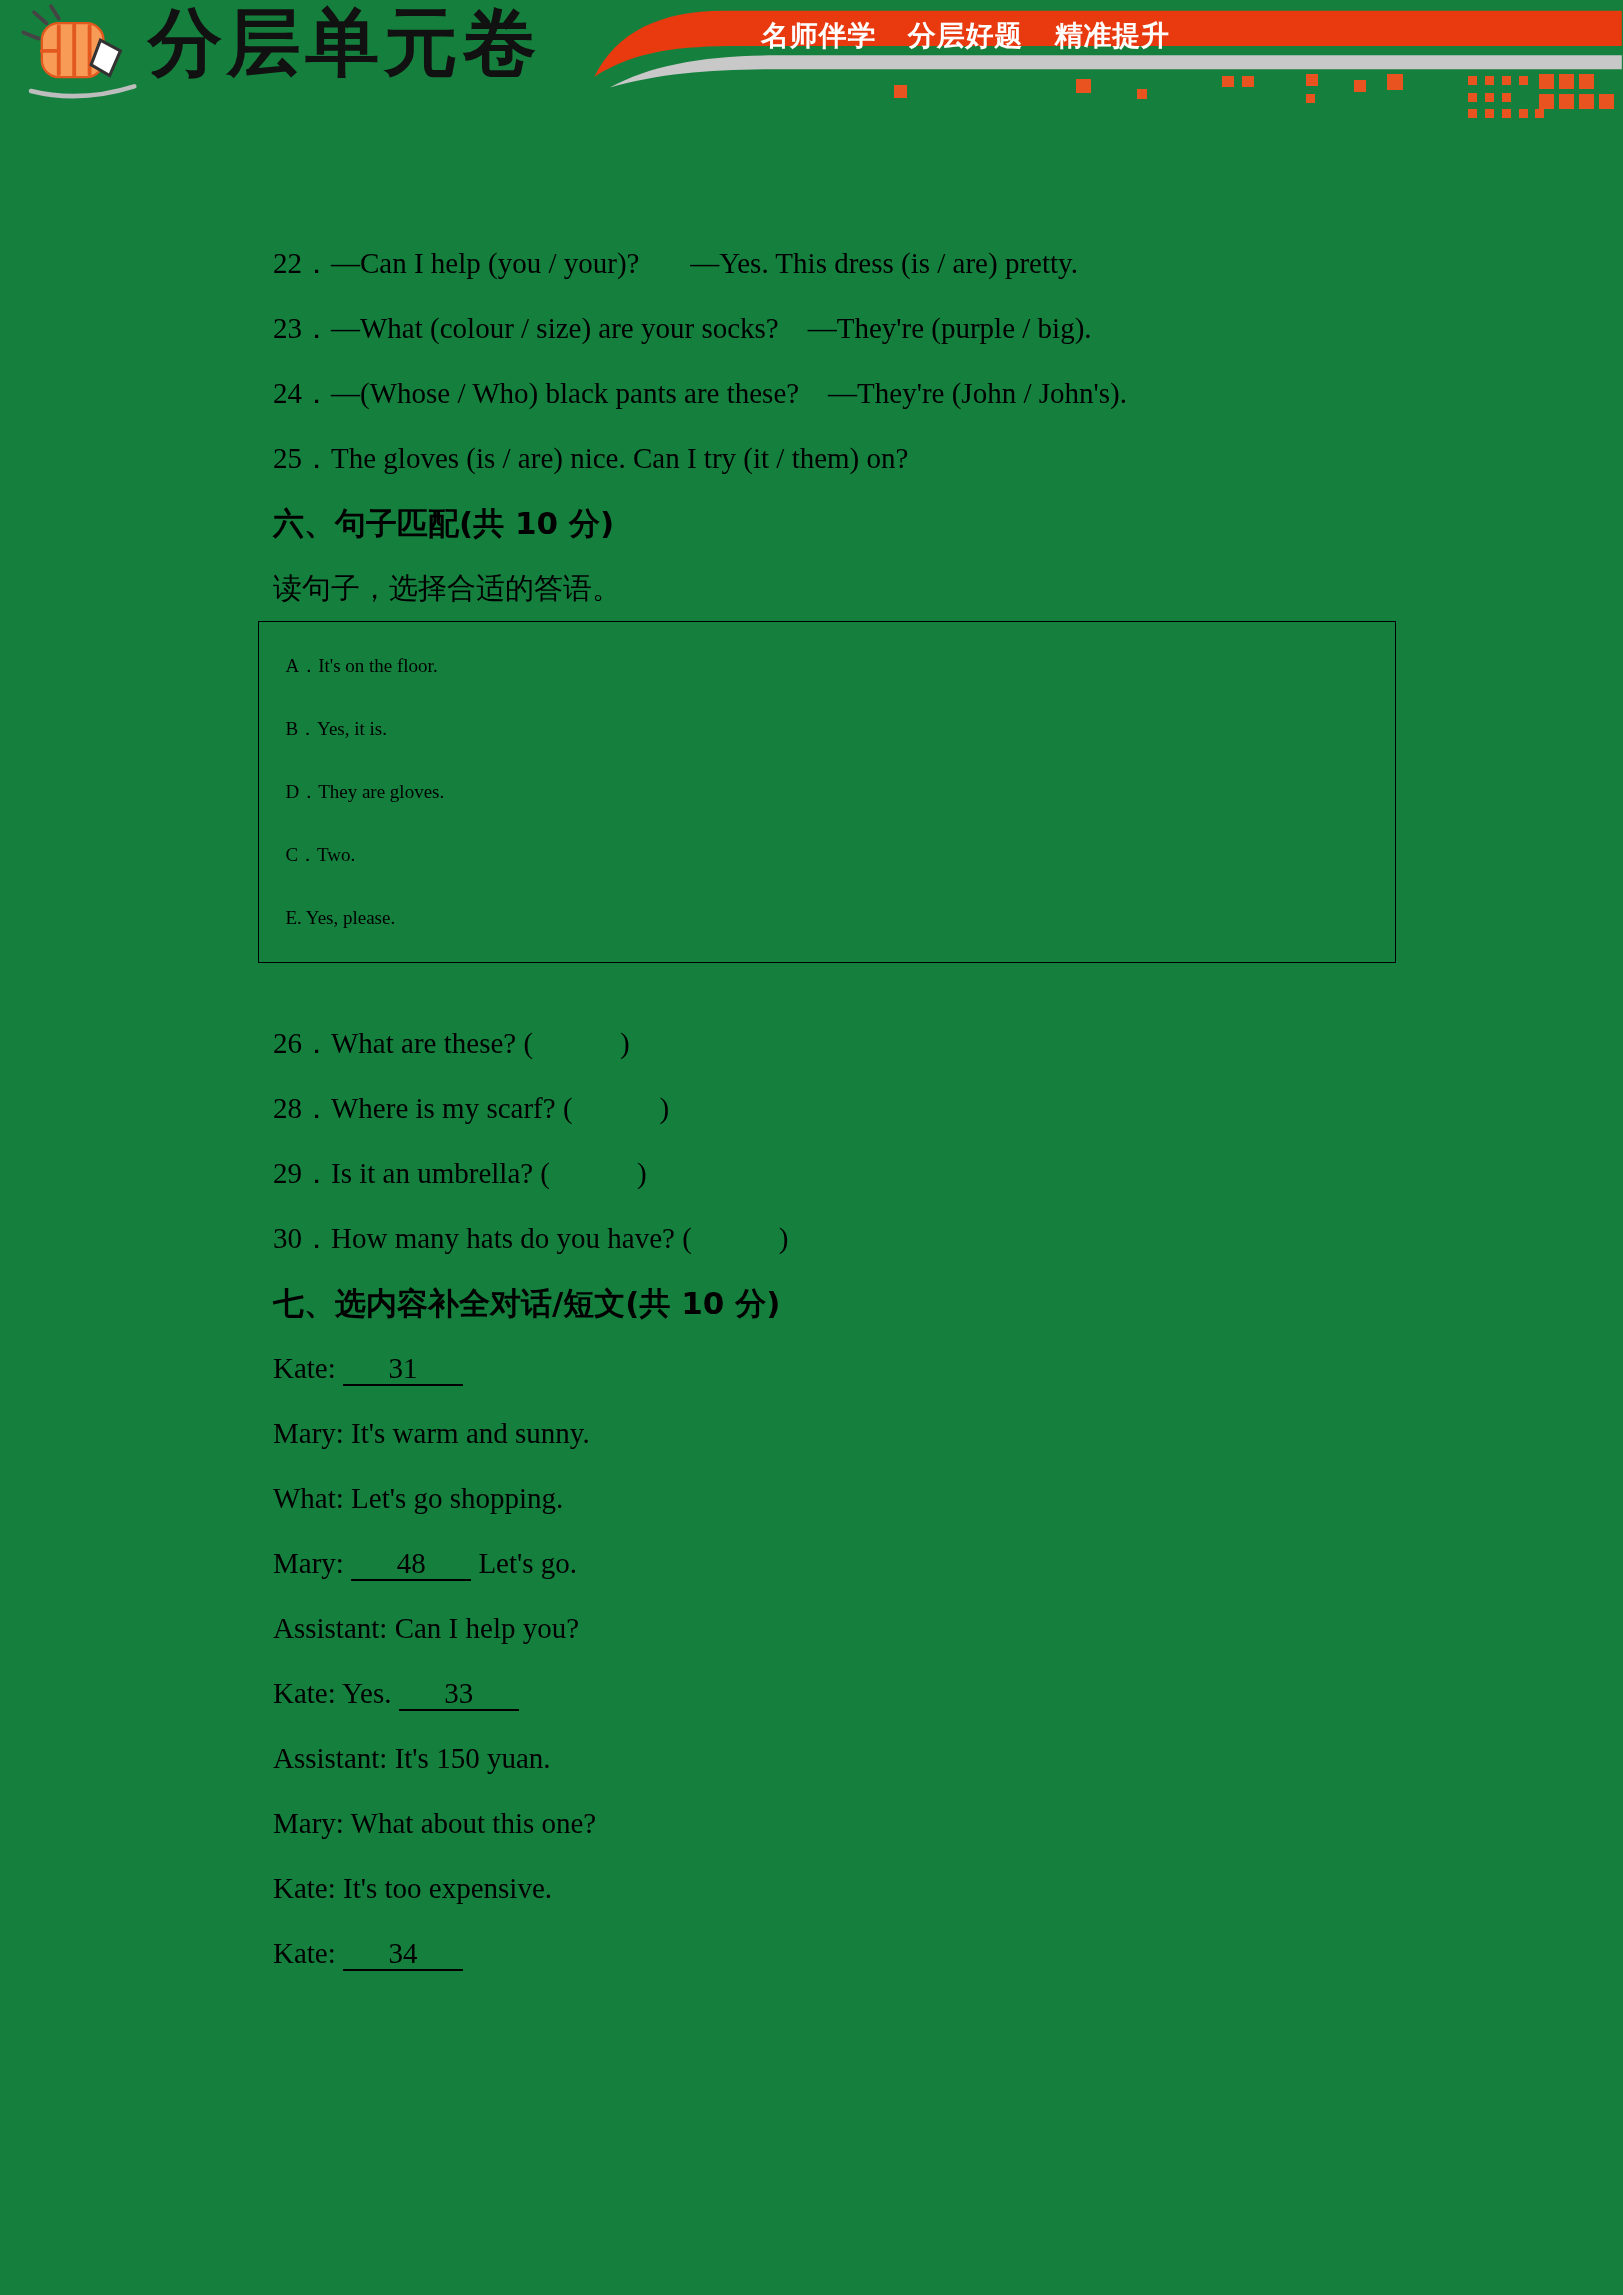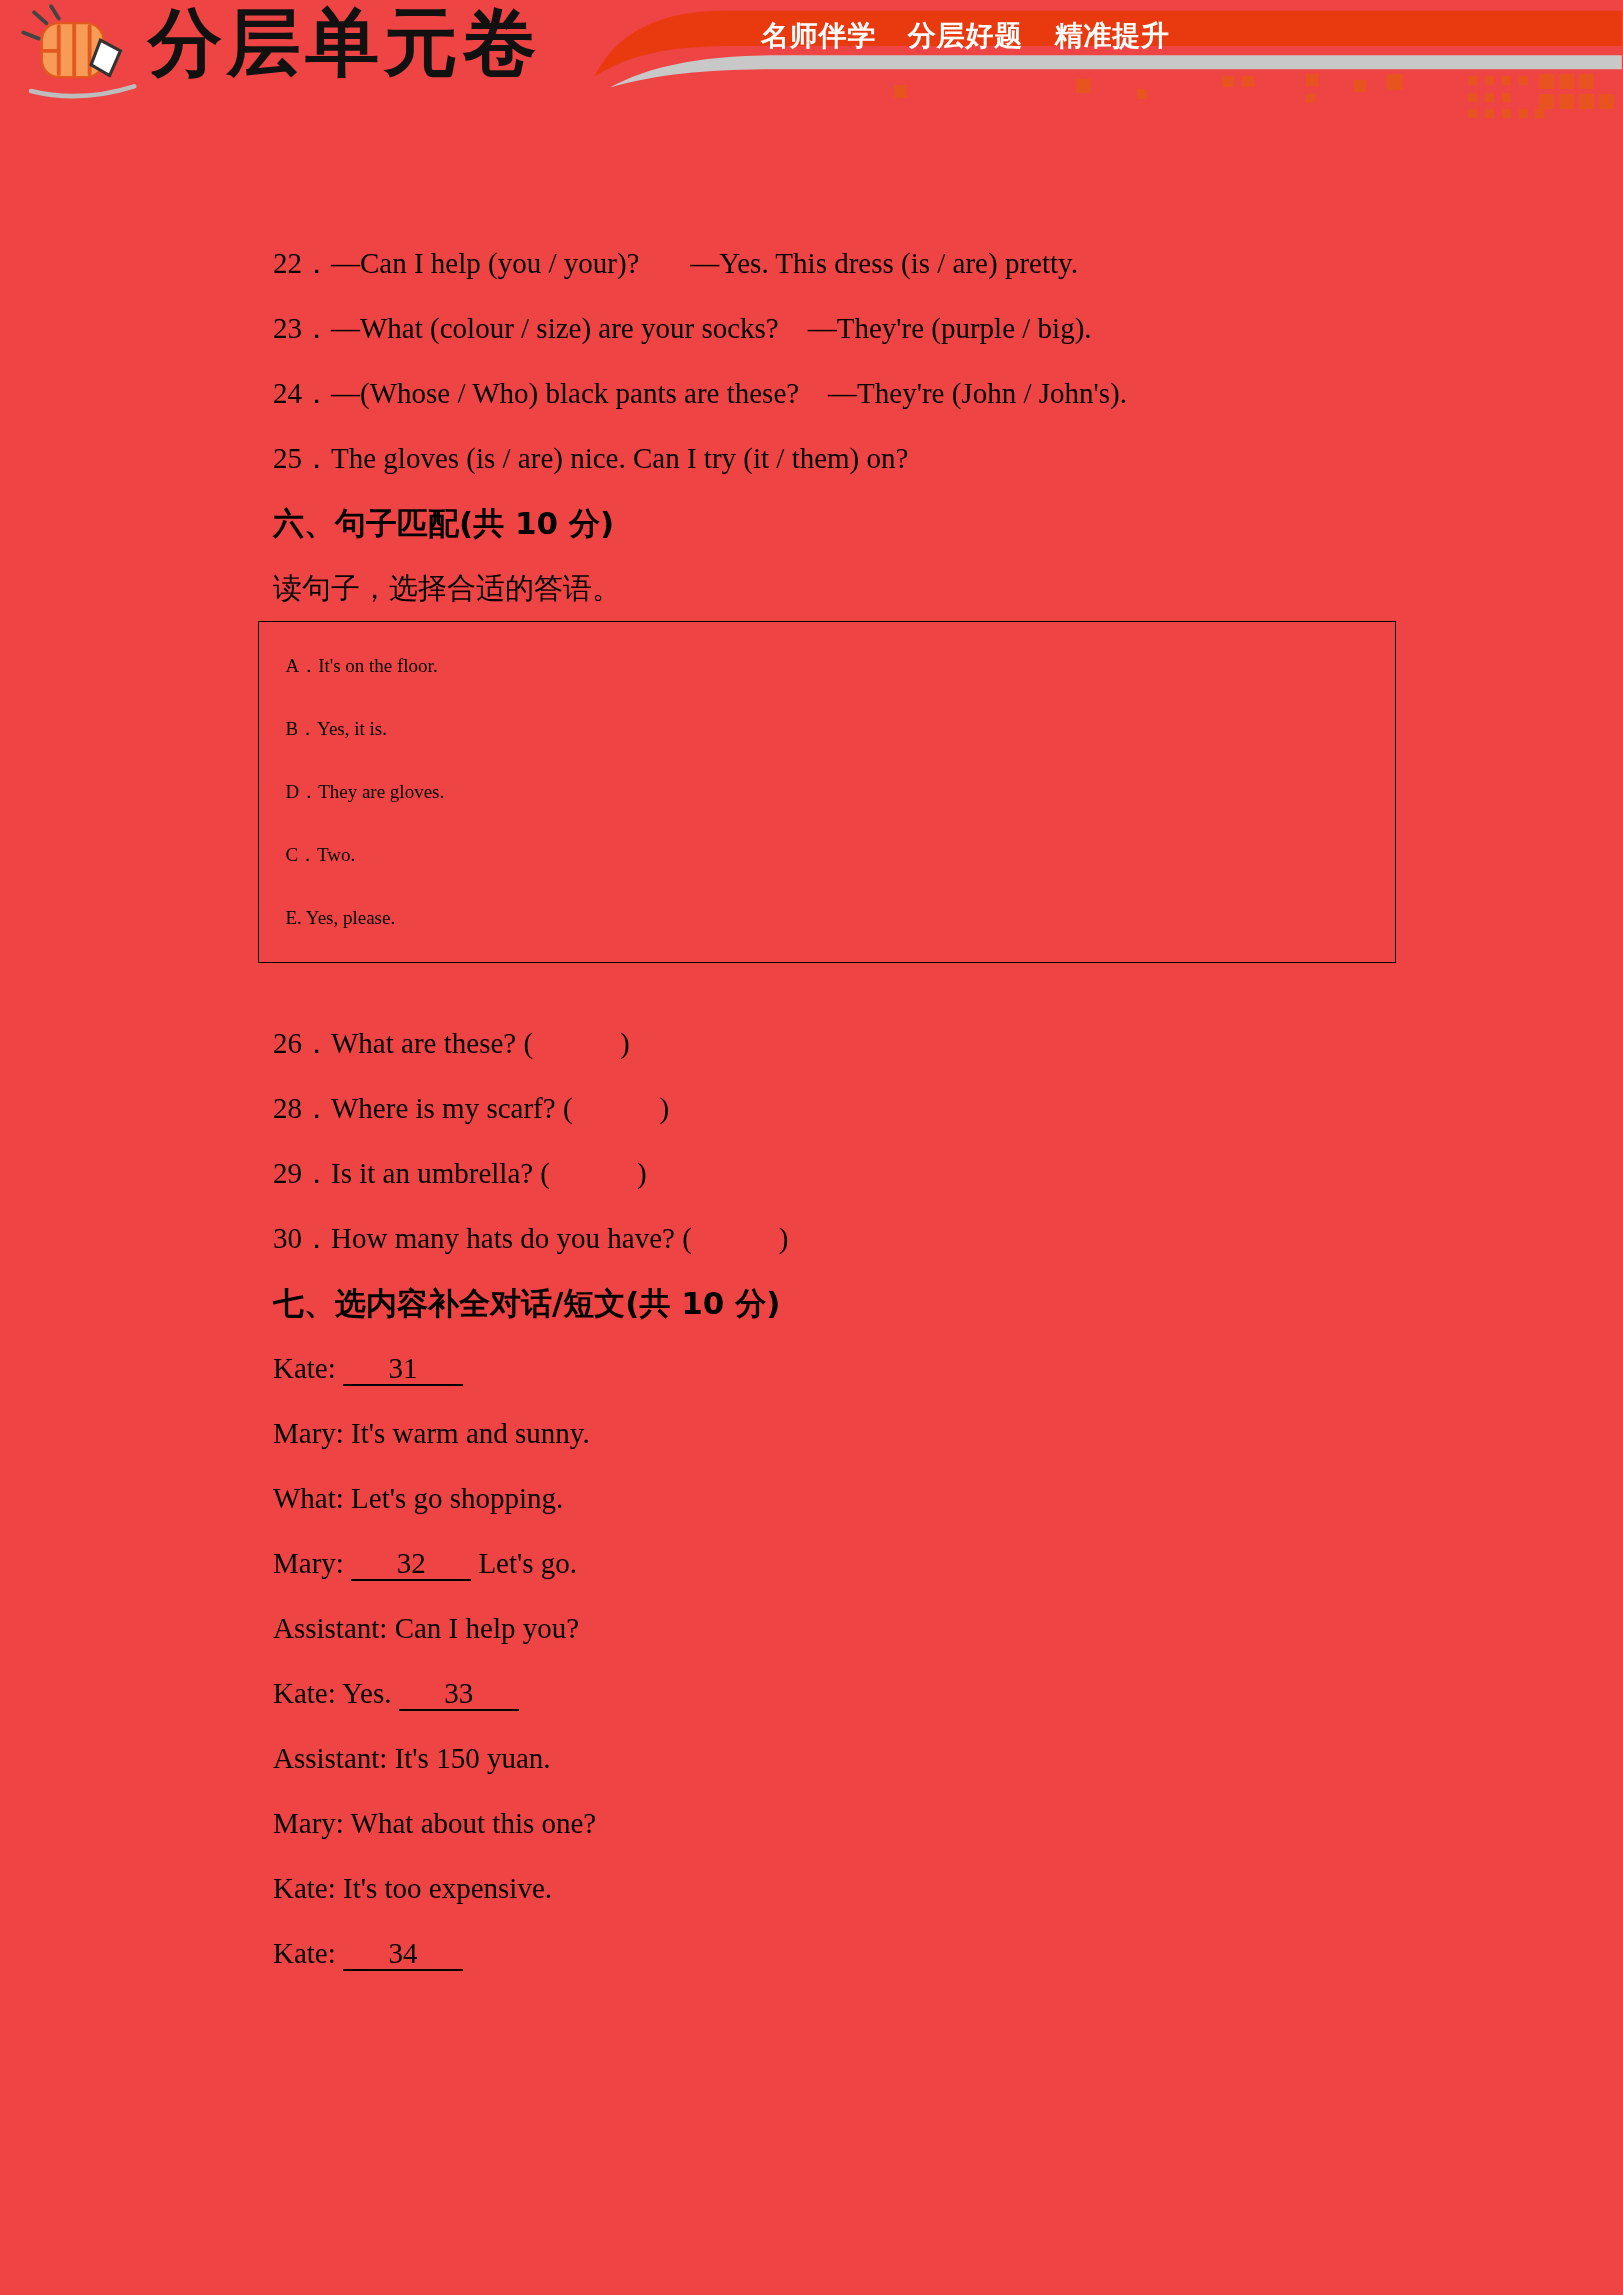--- a/index.html
+++ b/index.html
@@ -1,18 +1,18 @@
 <!DOCTYPE html>
 <html style="--accent: #e83a0e; --square-color: #e85320; --swoosh-gray: #c8c8c8; --banner-text-color: #ffffff; --text-color: #000000;font-size:12.3px"><head>
 <meta charset="utf-8">
 <style>
   * { margin:0; padding:0; box-sizing:border-box; }
   html,body { background:#ffffff; }
   .page {
-    position:relative; width:1623px; height:2295px; background:#ef4444; overflow:hidden;
+    position:relative; width:1623px; height:2295px; background:#15803d; overflow:hidden;
     font-family:"Liberation Serif","DejaVu Serif",serif; color:var(--text-color,#000);
   }
 
   
   header { position:absolute; top:0; left:0; width:1623px; height:146px; }
   .fist { position:absolute; left:10.8px; top:0; width:131px; height:108px; }
   .logo {
     position:absolute; left:148px; top:0; font-family:"DejaVu Sans","Liberation Sans",sans-serif;
     font-weight:900; font-size:74px; letter-spacing:4.6px; color:#111; line-height:85px;
   }
@@ -122,21 +122,21 @@
       <p class="line">29．Is it an umbrella? (            )</p>
       <p class="line">30．How many hats do you have? (            )</p>
     </div>
 
     <h2 class="heading">七、选内容补全对话/短文(共 10 分)</h2>
 
     <div>
       <p class="line"><span>Kate: </span><span class="blank">31</span><span></span></p>
       <p class="line"><span>Mary: It's warm and sunny.</span><span></span></p>
       <p class="line"><span>What: Let's go shopping.</span><span></span></p>
-      <p class="line"><span>Mary: </span><span class="blank">32</span><span> Let's go.</span></p>
+      <p class="line"><span>Mary: </span><span class="blank">48</span><span> Let's go.</span></p>
       <p class="line"><span>Assistant: Can I help you?</span><span></span></p>
       <p class="line"><span>Kate: Yes. </span><span class="blank">33</span><span></span></p>
       <p class="line"><span>Assistant: It's 150 yuan.</span><span></span></p>
       <p class="line"><span>Mary: What about this one?</span><span></span></p>
       <p class="line"><span>Kate: It's too expensive.</span><span></span></p>
       <p class="line"><span>Kate: </span><span class="blank">34</span><span></span></p>
     </div>
 
   </main>
 </div>

